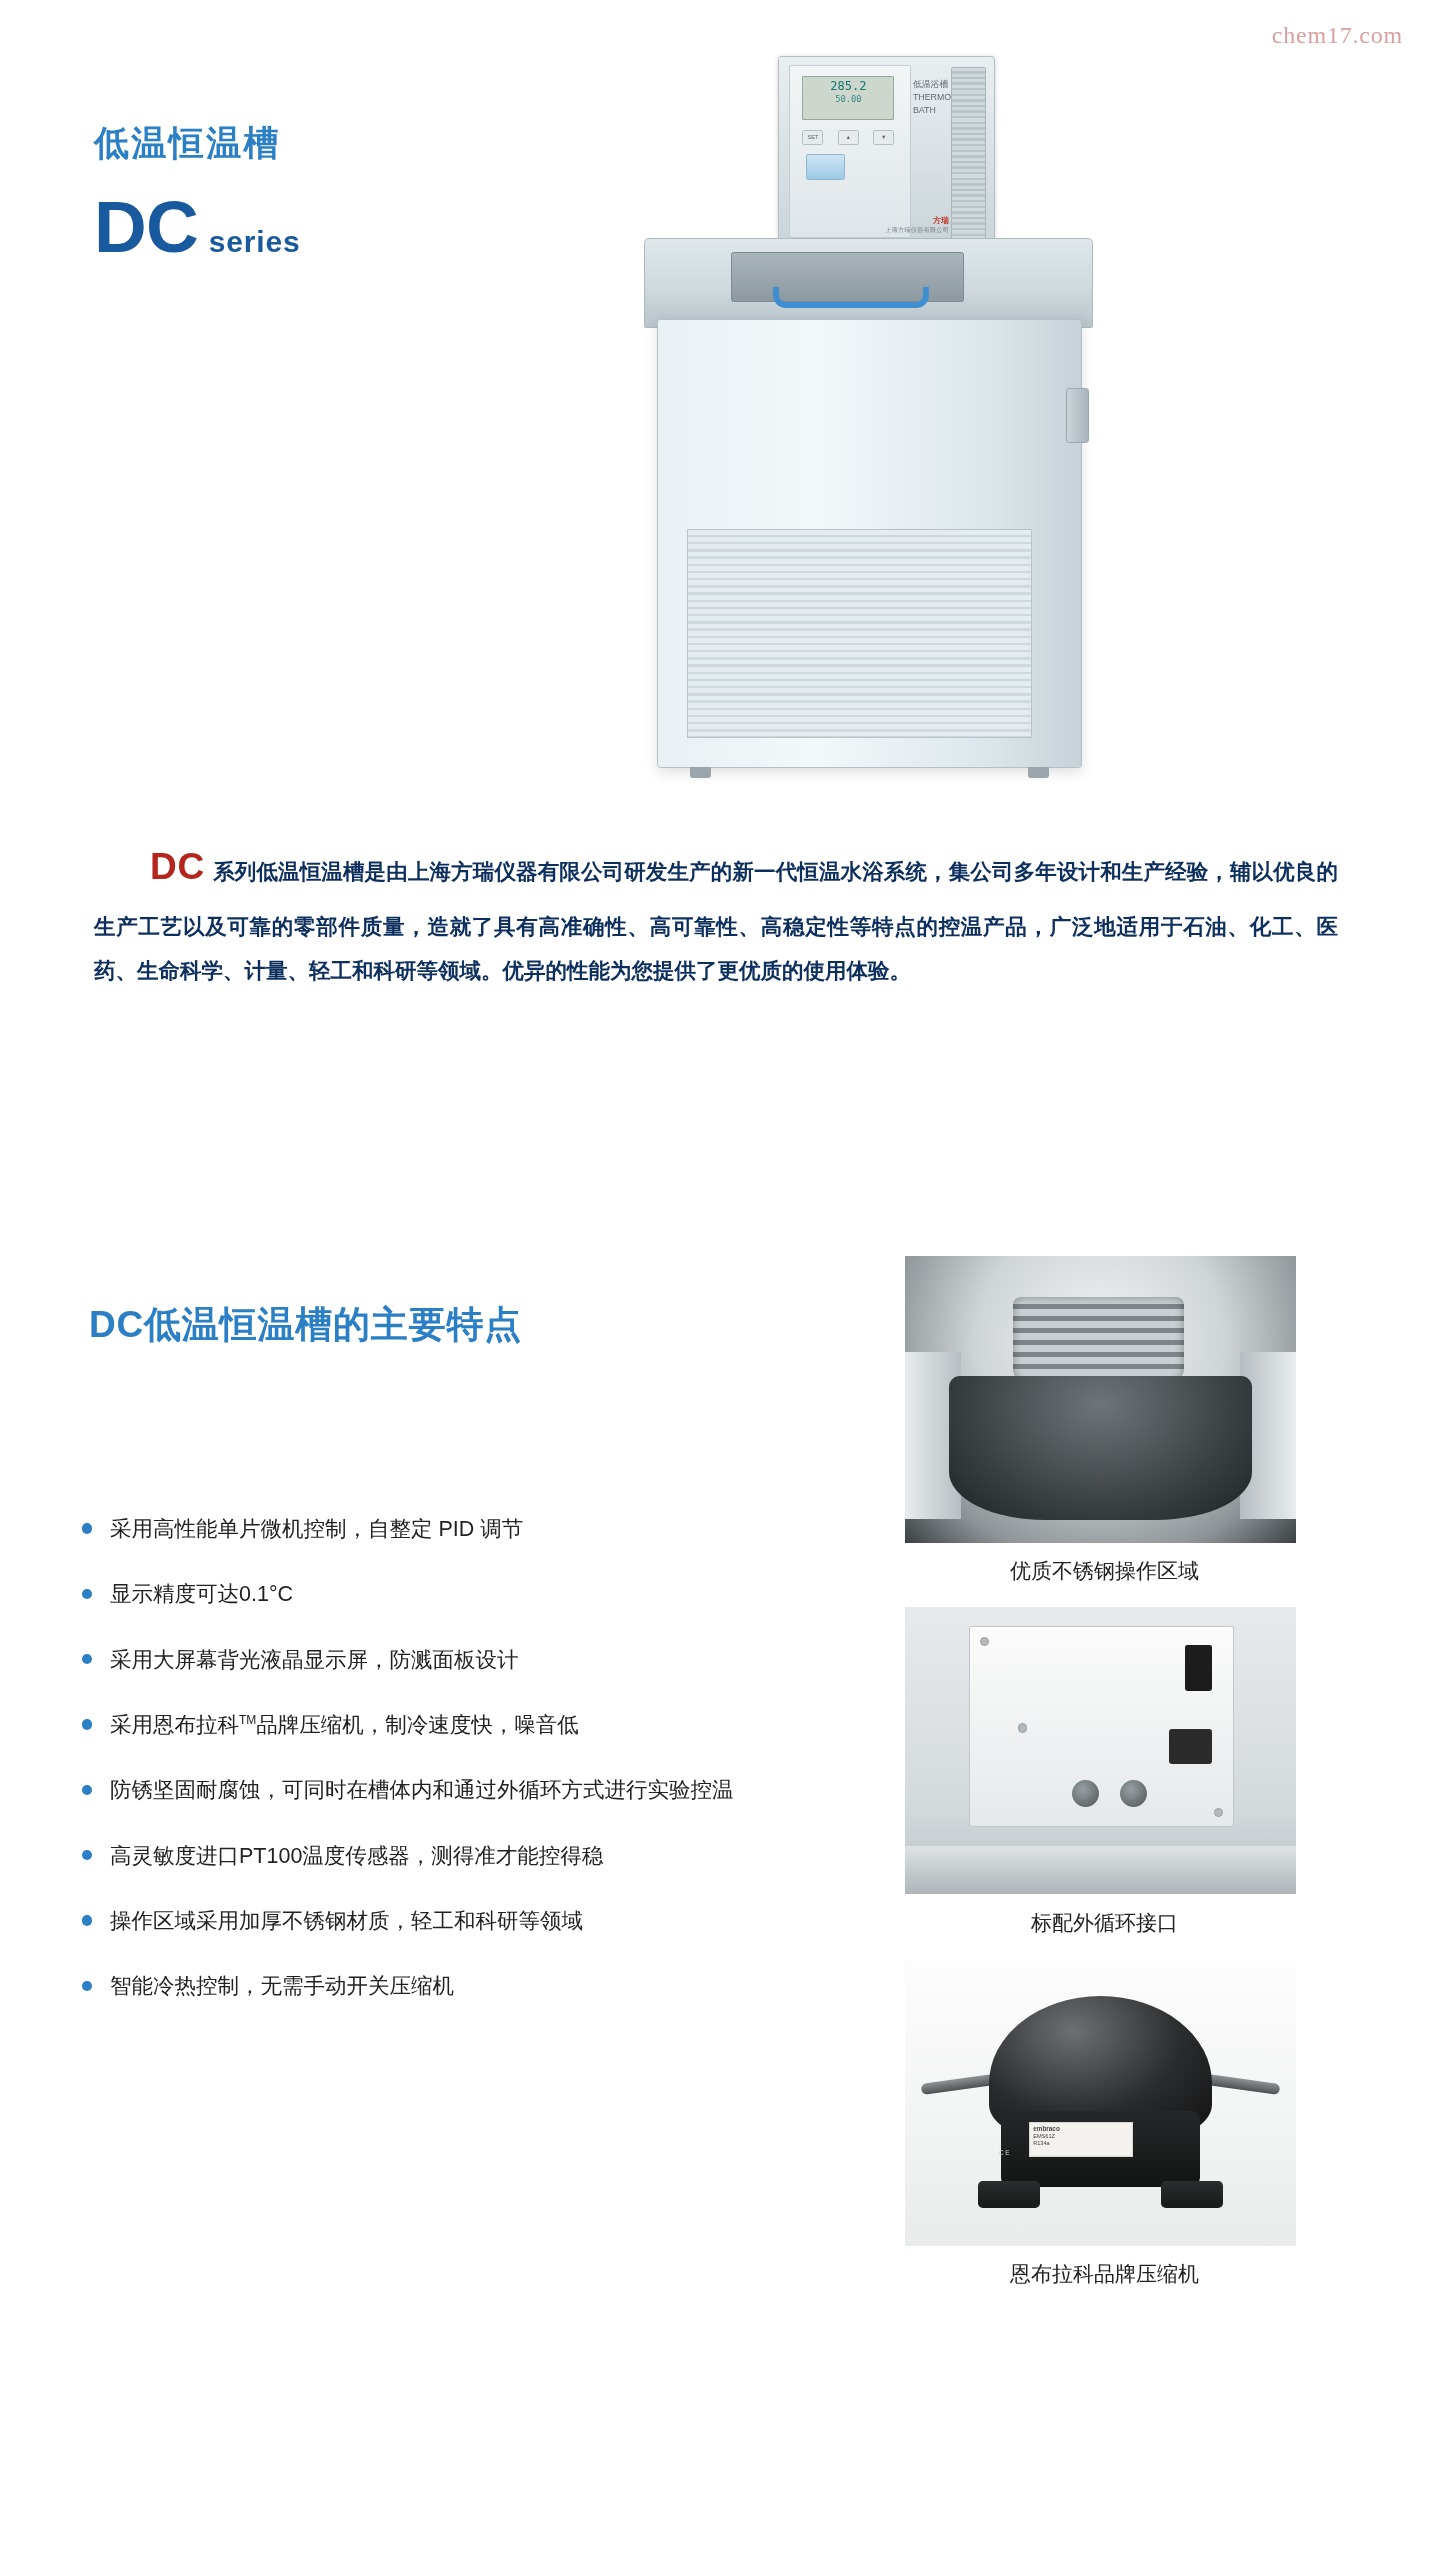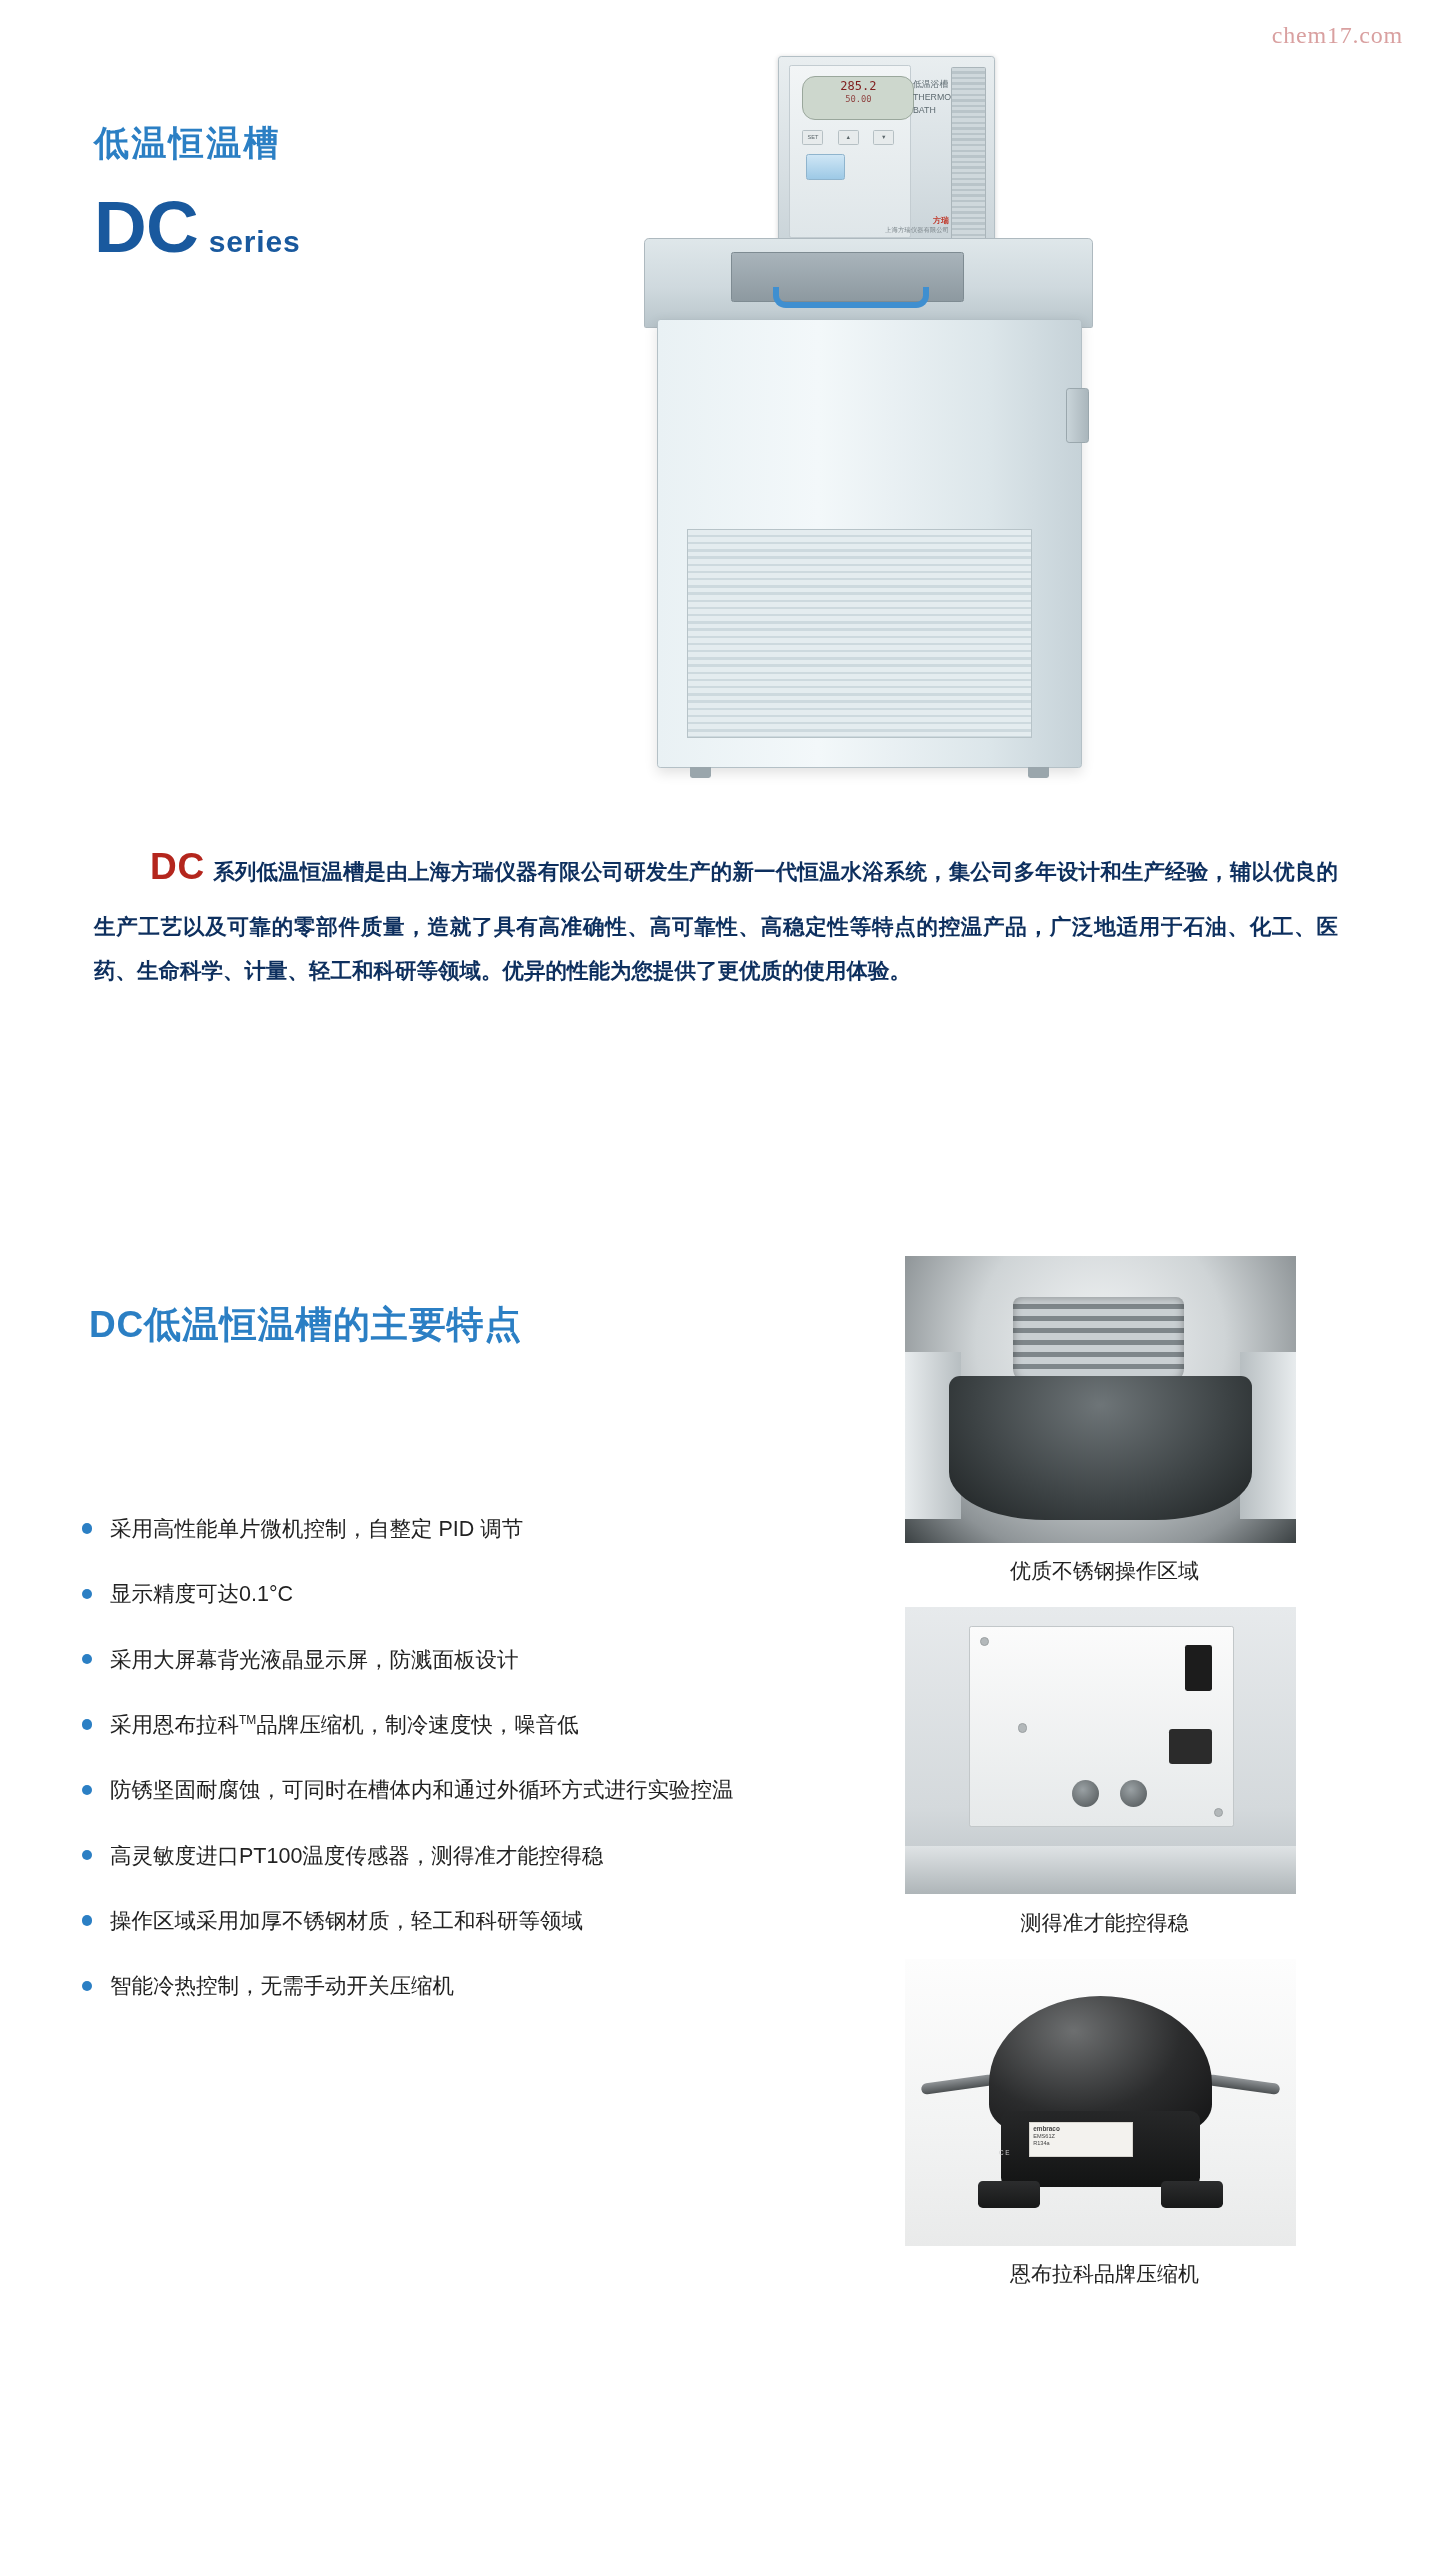--- a/index.html
+++ b/index.html
@@ -93,26 +93,26 @@
     width: 120px;
     height: 171px;
     background: linear-gradient(180deg,#f2f5f6,#dfe6e9);
     border: 0.8px solid #c3ccd1;
     border-radius: 2.4px;
   }
   .p-screen {
     position: absolute;
     left: 12.8px;
     top: 9.6px;
-    width: 112px;
+    width: 92px;
     height: 44px;
     background: #cdd7cd;
     border: 1.6px solid #9aa79c;
-    border-radius: 13px;
-    color: #7f1d1d;
+    border-radius: 1px;
+    color: #0f766e;
     font-family: "DejaVu Sans Mono", monospace;
     font-size: 12px;
     text-align: center;
     line-height: 1.15;
     padding-top: 3.2px;
     box-sizing: border-box;
   }
   .p-screen .v2 { font-size: 8.8px; opacity: .8;}
   .p-btnrow {
     position: absolute;
@@ -590,21 +590,21 @@
         <div class="panel">
           <div class="screw" style="left:9.6px; top:9.6px"></div>
           <div class="screw" style="right:9.6px; bottom:9.6px"></div>
           <div class="screw" style="left:48px; top:96px"></div>
           <div class="switch"></div>
           <div class="socket"></div>
           <div class="portA"></div>
           <div class="portB"></div>
         </div>
       </div>
-      <div class="photo-caption">测得准才能控得稳</div>
+      <div class="photo-caption">标配外循环接口</div>
     </div>
 
     <div class="photo-block">
       <div class="photo-frame ph3">
         <div class="pipeL"></div>
         <div class="pipeR"></div>
         <div class="dome"></div>
         <div class="lower"></div>
         <div class="label">
           <div class="brand">embraco</div>

